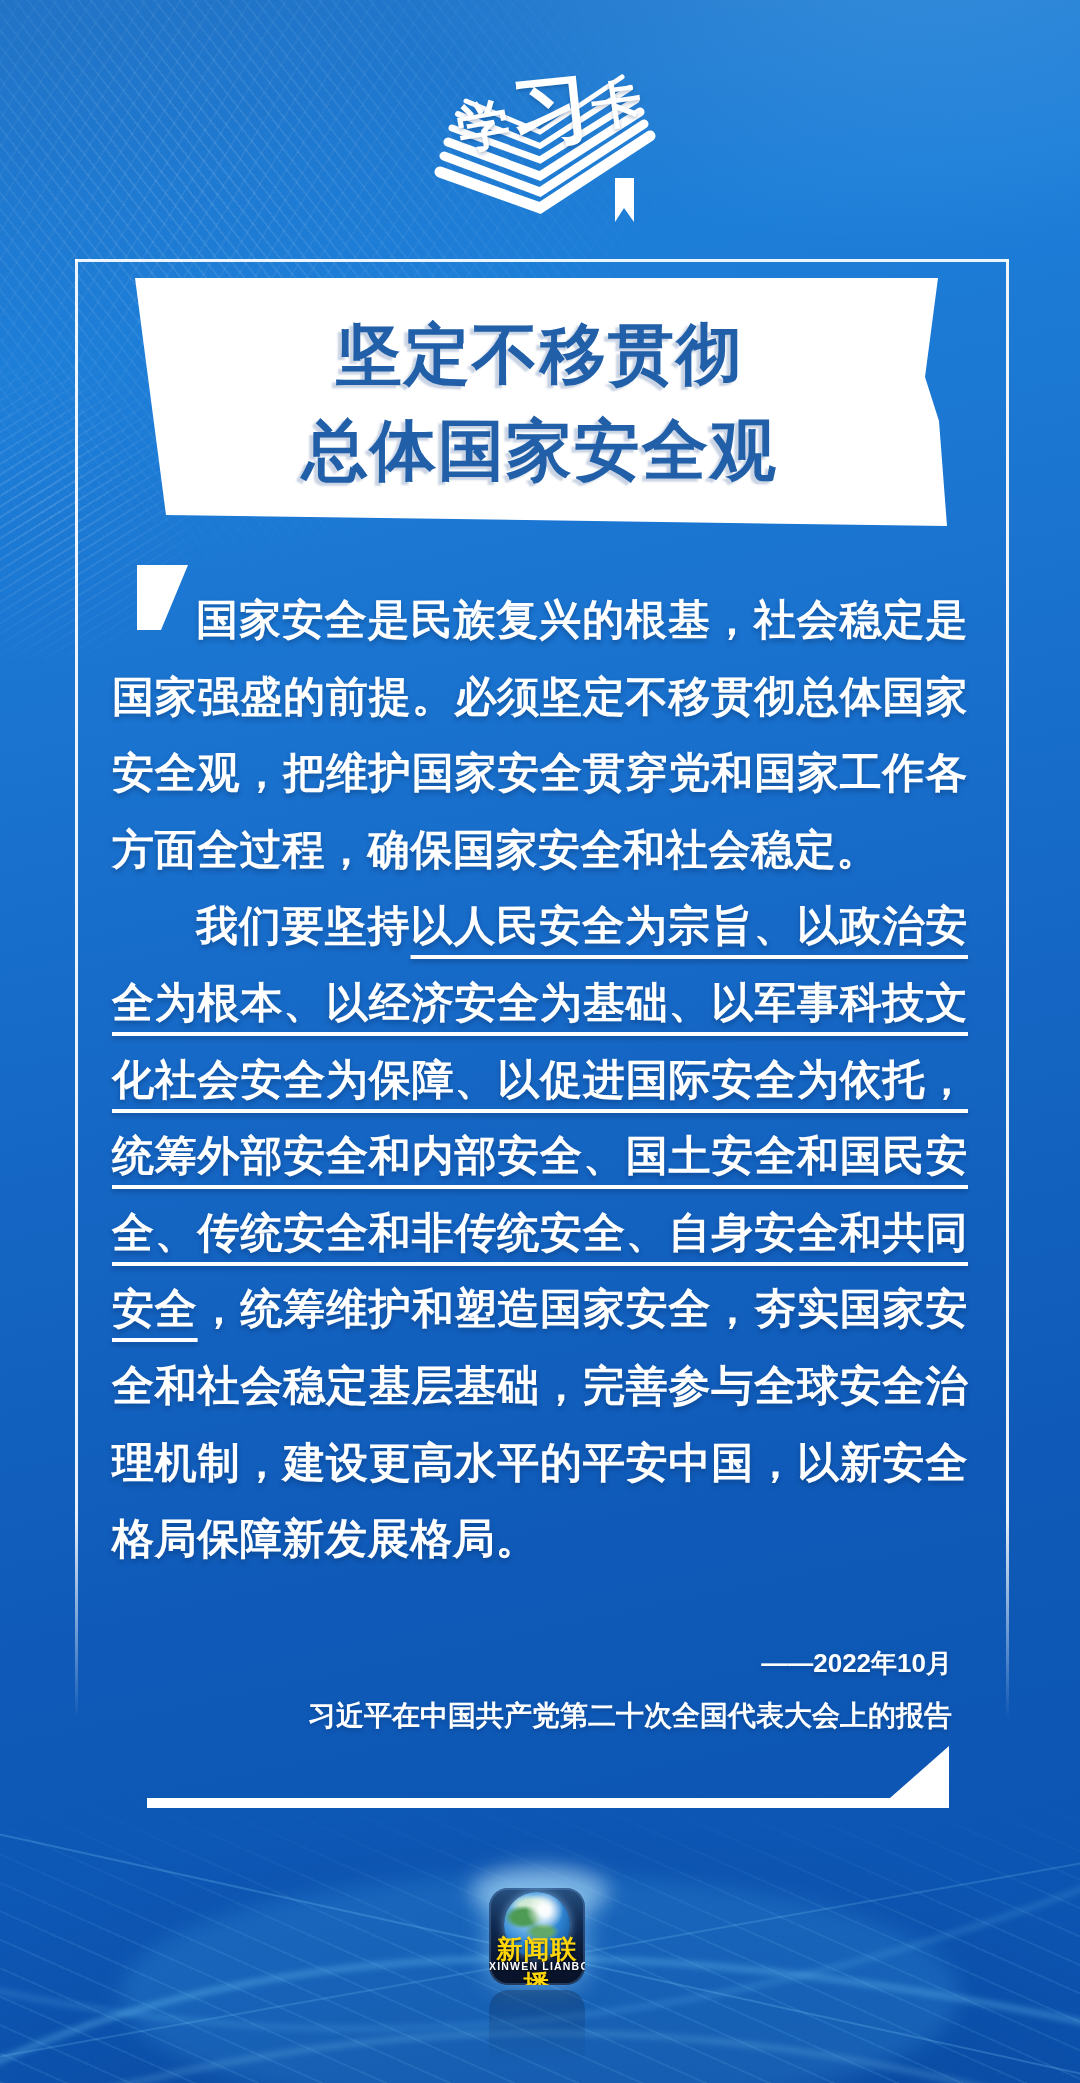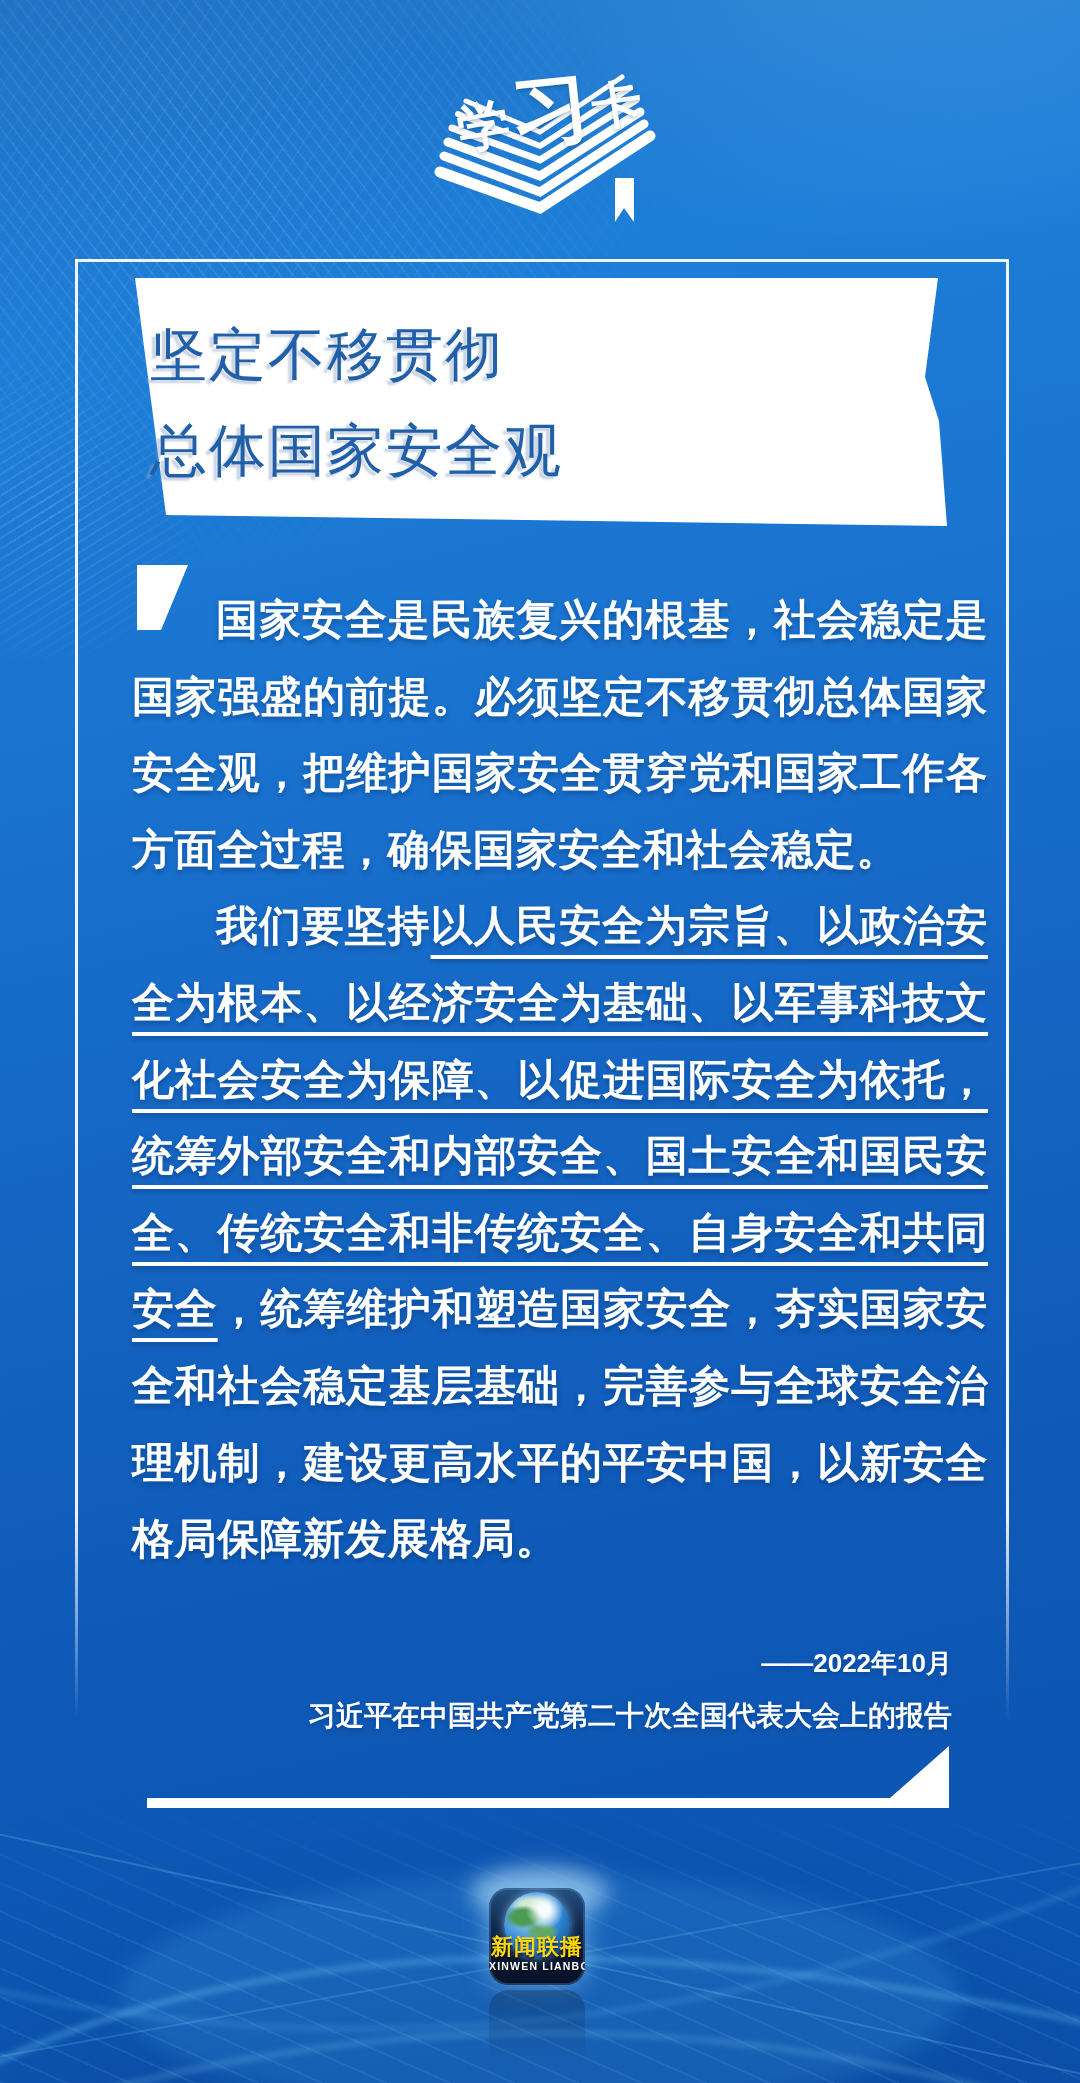--- a/index.html
+++ b/index.html
@@ -44,30 +44,30 @@
   
   .shapes{position:absolute;left:0;top:0;width:1080px;height:2083px;pointer-events:none;}
   
   .brand{position:absolute;left:420px;top:40px;width:260px;height:200px;color:#fff;}
   .brand span{position:absolute;font-weight:900;text-shadow:0 2px 4px rgba(0,40,90,.3);}
   .brand .c1{left:38px;top:52px;font-size:52px;transform:rotate(-10deg);}
   .brand .c2{left:92px;top:18px;font-size:78px;transform:rotate(-6deg);}
   .brand .c3{left:172px;top:32px;font-size:50px;transform:rotate(-8deg);}
   
   .title{
-    position:absolute;left:150px;top:306px;width:780px;
-    color:#2160a8;font-weight:400;font-size:57px;line-height:96px;letter-spacing:2px;
+    position:absolute;left:150px;top:306px;width:780px;text-align:center;
+    color:#2160a8;font-weight:700;font-size:66px;line-height:96px;letter-spacing:2px;
     text-shadow:-4px 3px 2px rgba(148,168,200,.5);
   }
   
   .body-text{
     position:absolute;left:112px;top:582px;width:856px;
     color:#ffffff;font-size:42px;line-height:76.6px;letter-spacing:.6px;
     text-align:justify;word-break:break-all;
-    text-shadow:0 3px 5px rgba(3,40,90,.38);font-weight:600;margin-left:20px;
+    text-shadow:0 3px 5px rgba(3,40,90,.38);font-weight:600;
   }
   .body-text p{margin:0;text-indent:2em;}
   .ul{
     text-decoration:underline;text-decoration-thickness:4px;
     text-underline-offset:15px;text-decoration-color:#ffffff;
     text-decoration-skip-ink:none;
   }
   
   .attribution{
     position:absolute;top:1636px;right:128px;text-align:right;color:#fff;
@@ -86,21 +86,21 @@
     background:
       radial-gradient(circle at 62% 28%, rgba(255,255,255,.95) 0 8%, transparent 30%),
       radial-gradient(ellipse 30% 18% at 30% 38%, #4d9b55 0 60%, transparent 100%),
       radial-gradient(ellipse 26% 14% at 58% 60%, #62a86a 0 55%, transparent 100%),
       radial-gradient(ellipse 34% 16% at 42% 20%, #cfe9d2 0 50%, transparent 100%),
       radial-gradient(circle at 38% 30%, #bfe4ff 0%, #7fc0ee 22%, #2f86d4 52%, #1a5ea8 76%, #0c3a74 100%);
     box-shadow:0 0 10px rgba(140,200,255,.7);
   }
   .app-cn{
     position:absolute;left:0;top:44px;width:96px;text-align:center;
-    color:#ffd60a;font-size:22px;font-weight:900;letter-spacing:1px;
+    color:#ffd60a;font-size:26px;font-weight:900;letter-spacing:1px;
     text-shadow:0 2px 2px rgba(0,0,0,.6);
   }
   .app-en{
     position:absolute;left:0;top:72px;width:96px;text-align:center;
     color:#ffffff;font-size:10.5px;font-weight:700;letter-spacing:1.2px;
     text-shadow:0 1px 2px rgba(0,0,0,.6);white-space:nowrap;
   }
   .app-reflection{
     position:absolute;left:489px;top:1990px;width:96px;height:97px;
     transform:scaleY(-1);opacity:.28;border-radius:19px;overflow:hidden;

